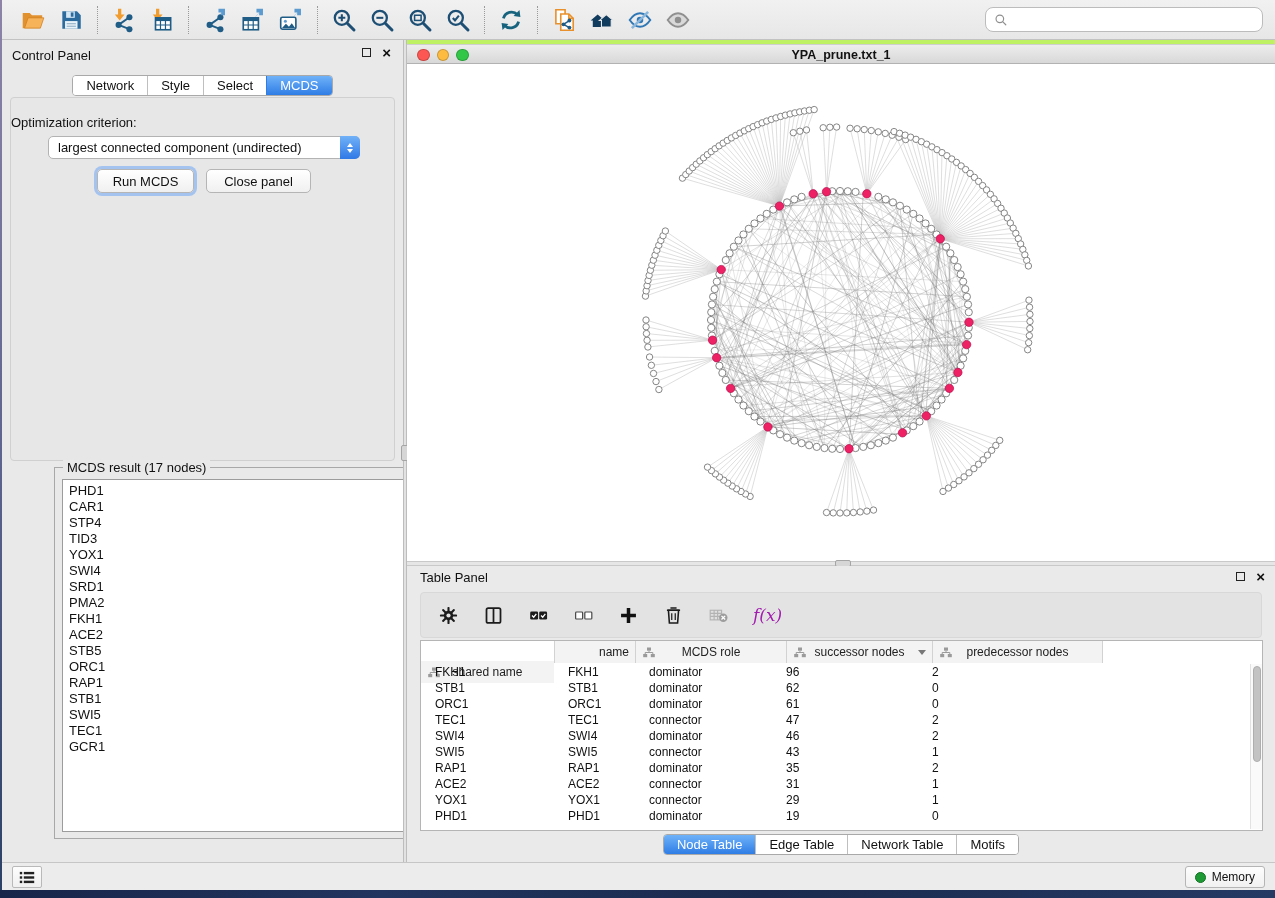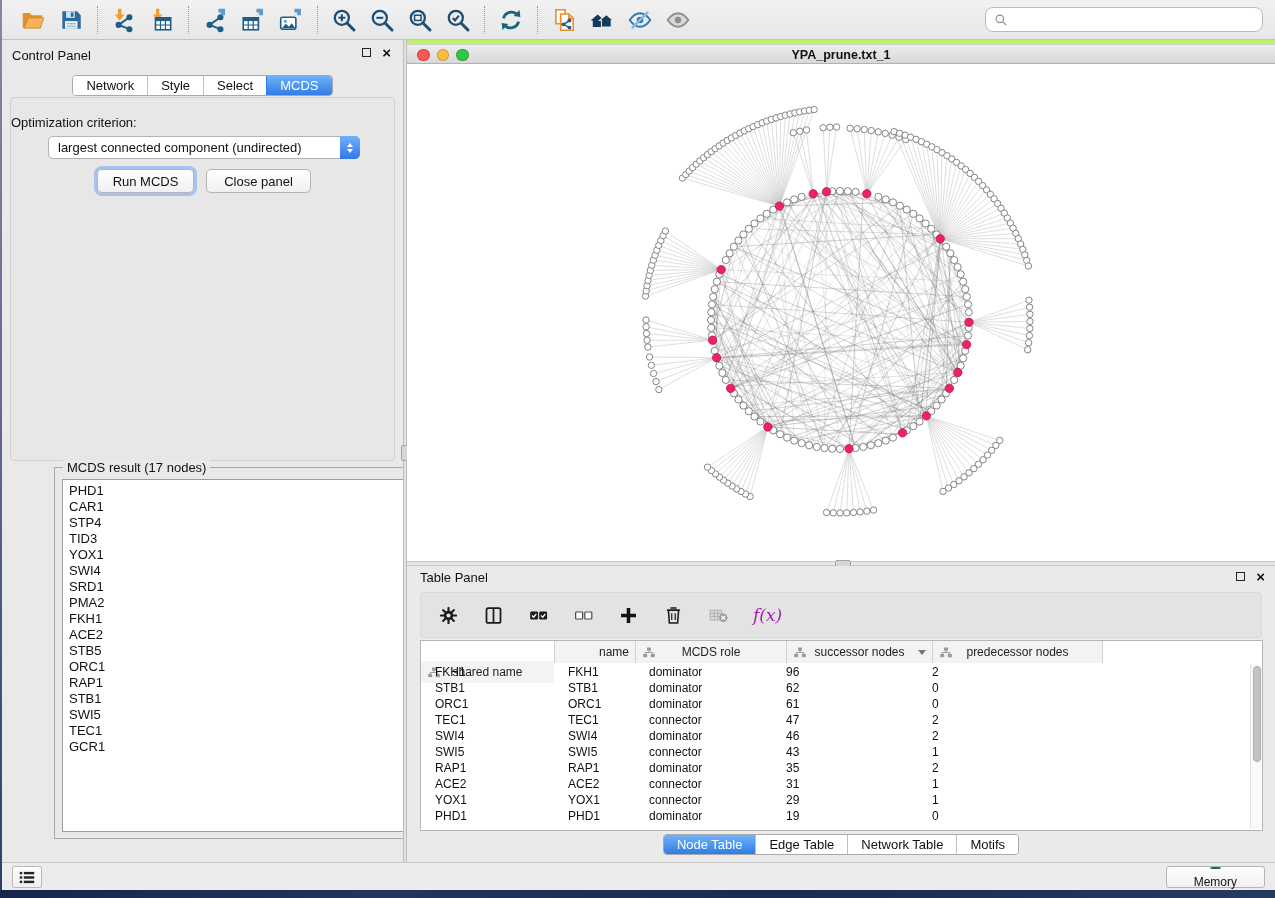--- a/index.html
+++ b/index.html
@@ -104,22 +104,22 @@
   .tbl-scroll { position:absolute; right:0; top:23px; bottom:1px; width:12px; background:#fafafa; border-left:1px solid #e2e2e2; }
   .tbl-thumb { position:absolute; left:1.5px; top:2px; width:8px; height:96px; background:#c3c3c3;
                border:1px solid #aeaeae; border-radius:5px; }
 
   .tp-tabs { position:absolute; left:0; right:0; top:268px; display:flex; justify-content:center; }
 
   
   .status-bar { position:absolute; left:0; right:0; top:862px; height:28px; background:#ececec; border-top:1px solid #c6c6c6; }
   .list-btn { position:absolute; left:10px; top:3px; width:30px; height:22px; background:linear-gradient(#fdfdfd,#f0f0f0);
               border:1px solid #b9b9b9; border-radius:2px; display:flex; align-items:center; justify-content:center; }
-  .memory-btn { position:absolute; right:10px; top:3px; height:22px; padding:0 27px; background:linear-gradient(#fdfdfd,#f1f1f1);
-                border:1px solid #b5b5b5; border-radius:3px; display:flex; align-items:center; gap:6px; font-size:12px; color:#111;flex-direction:column; }
+  .memory-btn { position:absolute; right:10px; top:3px; height:22px; padding:0 9px; background:linear-gradient(#fdfdfd,#f1f1f1);
+                border:1px solid #b5b5b5; border-radius:3px; display:flex; align-items:center; gap:6px; font-size:12px; color:#111; }
   .mem-dot { width:11px; height:11px; border-radius:50%; background:#1d9a34; border:1px solid #127022; }
 </style>
 </head>
 <body>
 
 <div class="screen">
   <div class="left-strip"></div>
 
   <div class="app">
 

